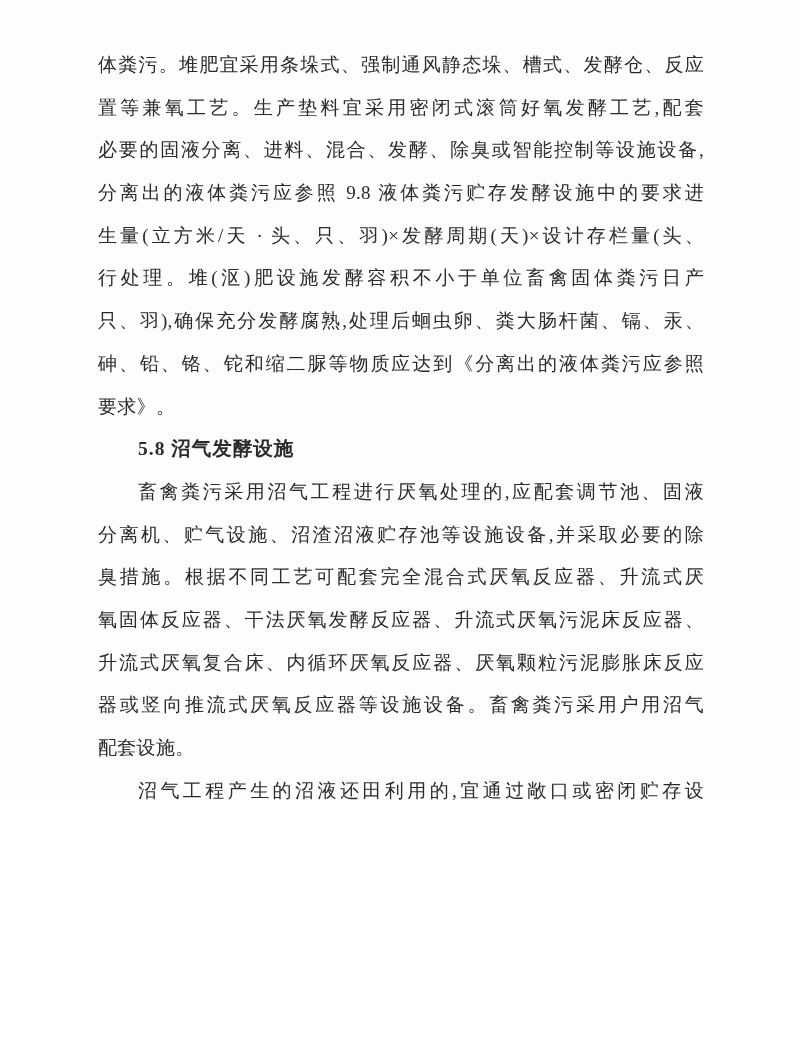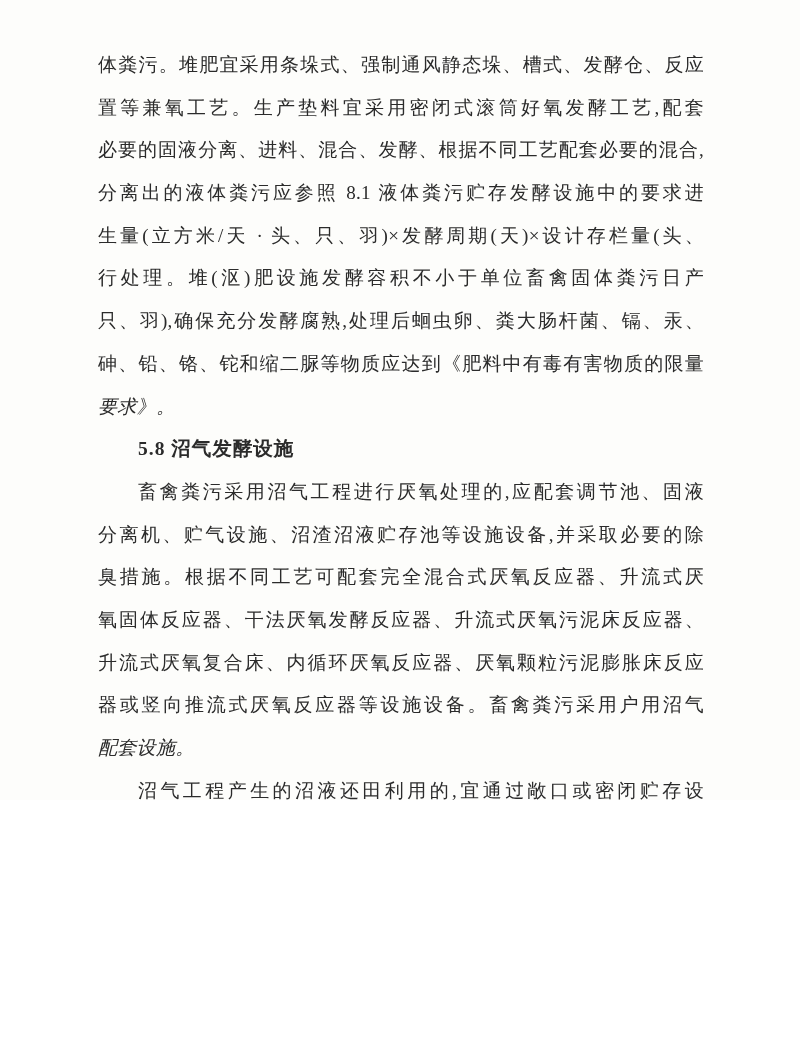--- a/index.html
+++ b/index.html
@@ -29,21 +29,20 @@
     text-align: justify;
     text-align-last: justify;
     text-justify: inter-character;
     letter-spacing: 0.3px;
     overflow: hidden;
     white-space: normal;
   }
   .line.flush {
     text-align: right;
     text-align-last: left;
-    font-style: italic;
   }
   .line.indent {
     text-indent: 40px;
   }
   .line.heading {
     font-weight: 700;
     font-size: 19.5px;
     text-align: center;
     text-align-last: left;
     text-indent: 40px;
@@ -60,26 +59,26 @@
   }
 </style>
 </head>
 <body>
 
 <div class="page">
   <div class="content">
 
     <div class="line">体粪污。堆肥宜采用条垛式、强制通风静态垛、槽式、发酵仓、反应</div>
     <div class="line">置等兼氧工艺。生产垫料宜采用密闭式滚筒好氧发酵工艺,配套</div>
-    <div class="line">必要的固液分离、进料、混合、发酵、根据不同工艺配套必要的混合,</div>
-    <div class="line">分离出的液体粪污应参照 8.1 液体粪污贮存发酵设施中的要求进</div>
+    <div class="line">必要的固液分离、进料、混合、发酵、除臭或智能控制等设施设备,</div>
+    <div class="line">分离出的液体粪污应参照 9.8 液体粪污贮存发酵设施中的要求进</div>
     <div class="line">生量(立方米/天 · 头、只、羽)×发酵周期(天)×设计存栏量(头、</div>
     <div class="line">行处理。堆(沤)肥设施发酵容积不小于单位畜禽固体粪污日产</div>
     <div class="line">只、羽),确保充分发酵腐熟,处理后蛔虫卵、粪大肠杆菌、镉、汞、</div>
-    <div class="line">砷、铅、铬、铊和缩二脲等物质应达到《肥料中有毒有害物质的限量</div>
+    <div class="line">砷、铅、铬、铊和缩二脲等物质应达到《分离出的液体粪污应参照</div>
     <div class="line flush">要求》。</div>
 
     <div class="line heading">5.8 沼气发酵设施</div>
 
     <div class="line indent">畜禽粪污采用沼气工程进行厌氧处理的,应配套调节池、固液</div>
     <div class="line">分离机、贮气设施、沼渣沼液贮存池等设施设备,并采取必要的除</div>
     <div class="line">臭措施。根据不同工艺可配套完全混合式厌氧反应器、升流式厌</div>
     <div class="line">氧固体反应器、干法厌氧发酵反应器、升流式厌氧污泥床反应器、</div>
     <div class="line">升流式厌氧复合床、内循环厌氧反应器、厌氧颗粒污泥膨胀床反应</div>
     <div class="line">器或竖向推流式厌氧反应器等设施设备。畜禽粪污采用户用沼气</div>

